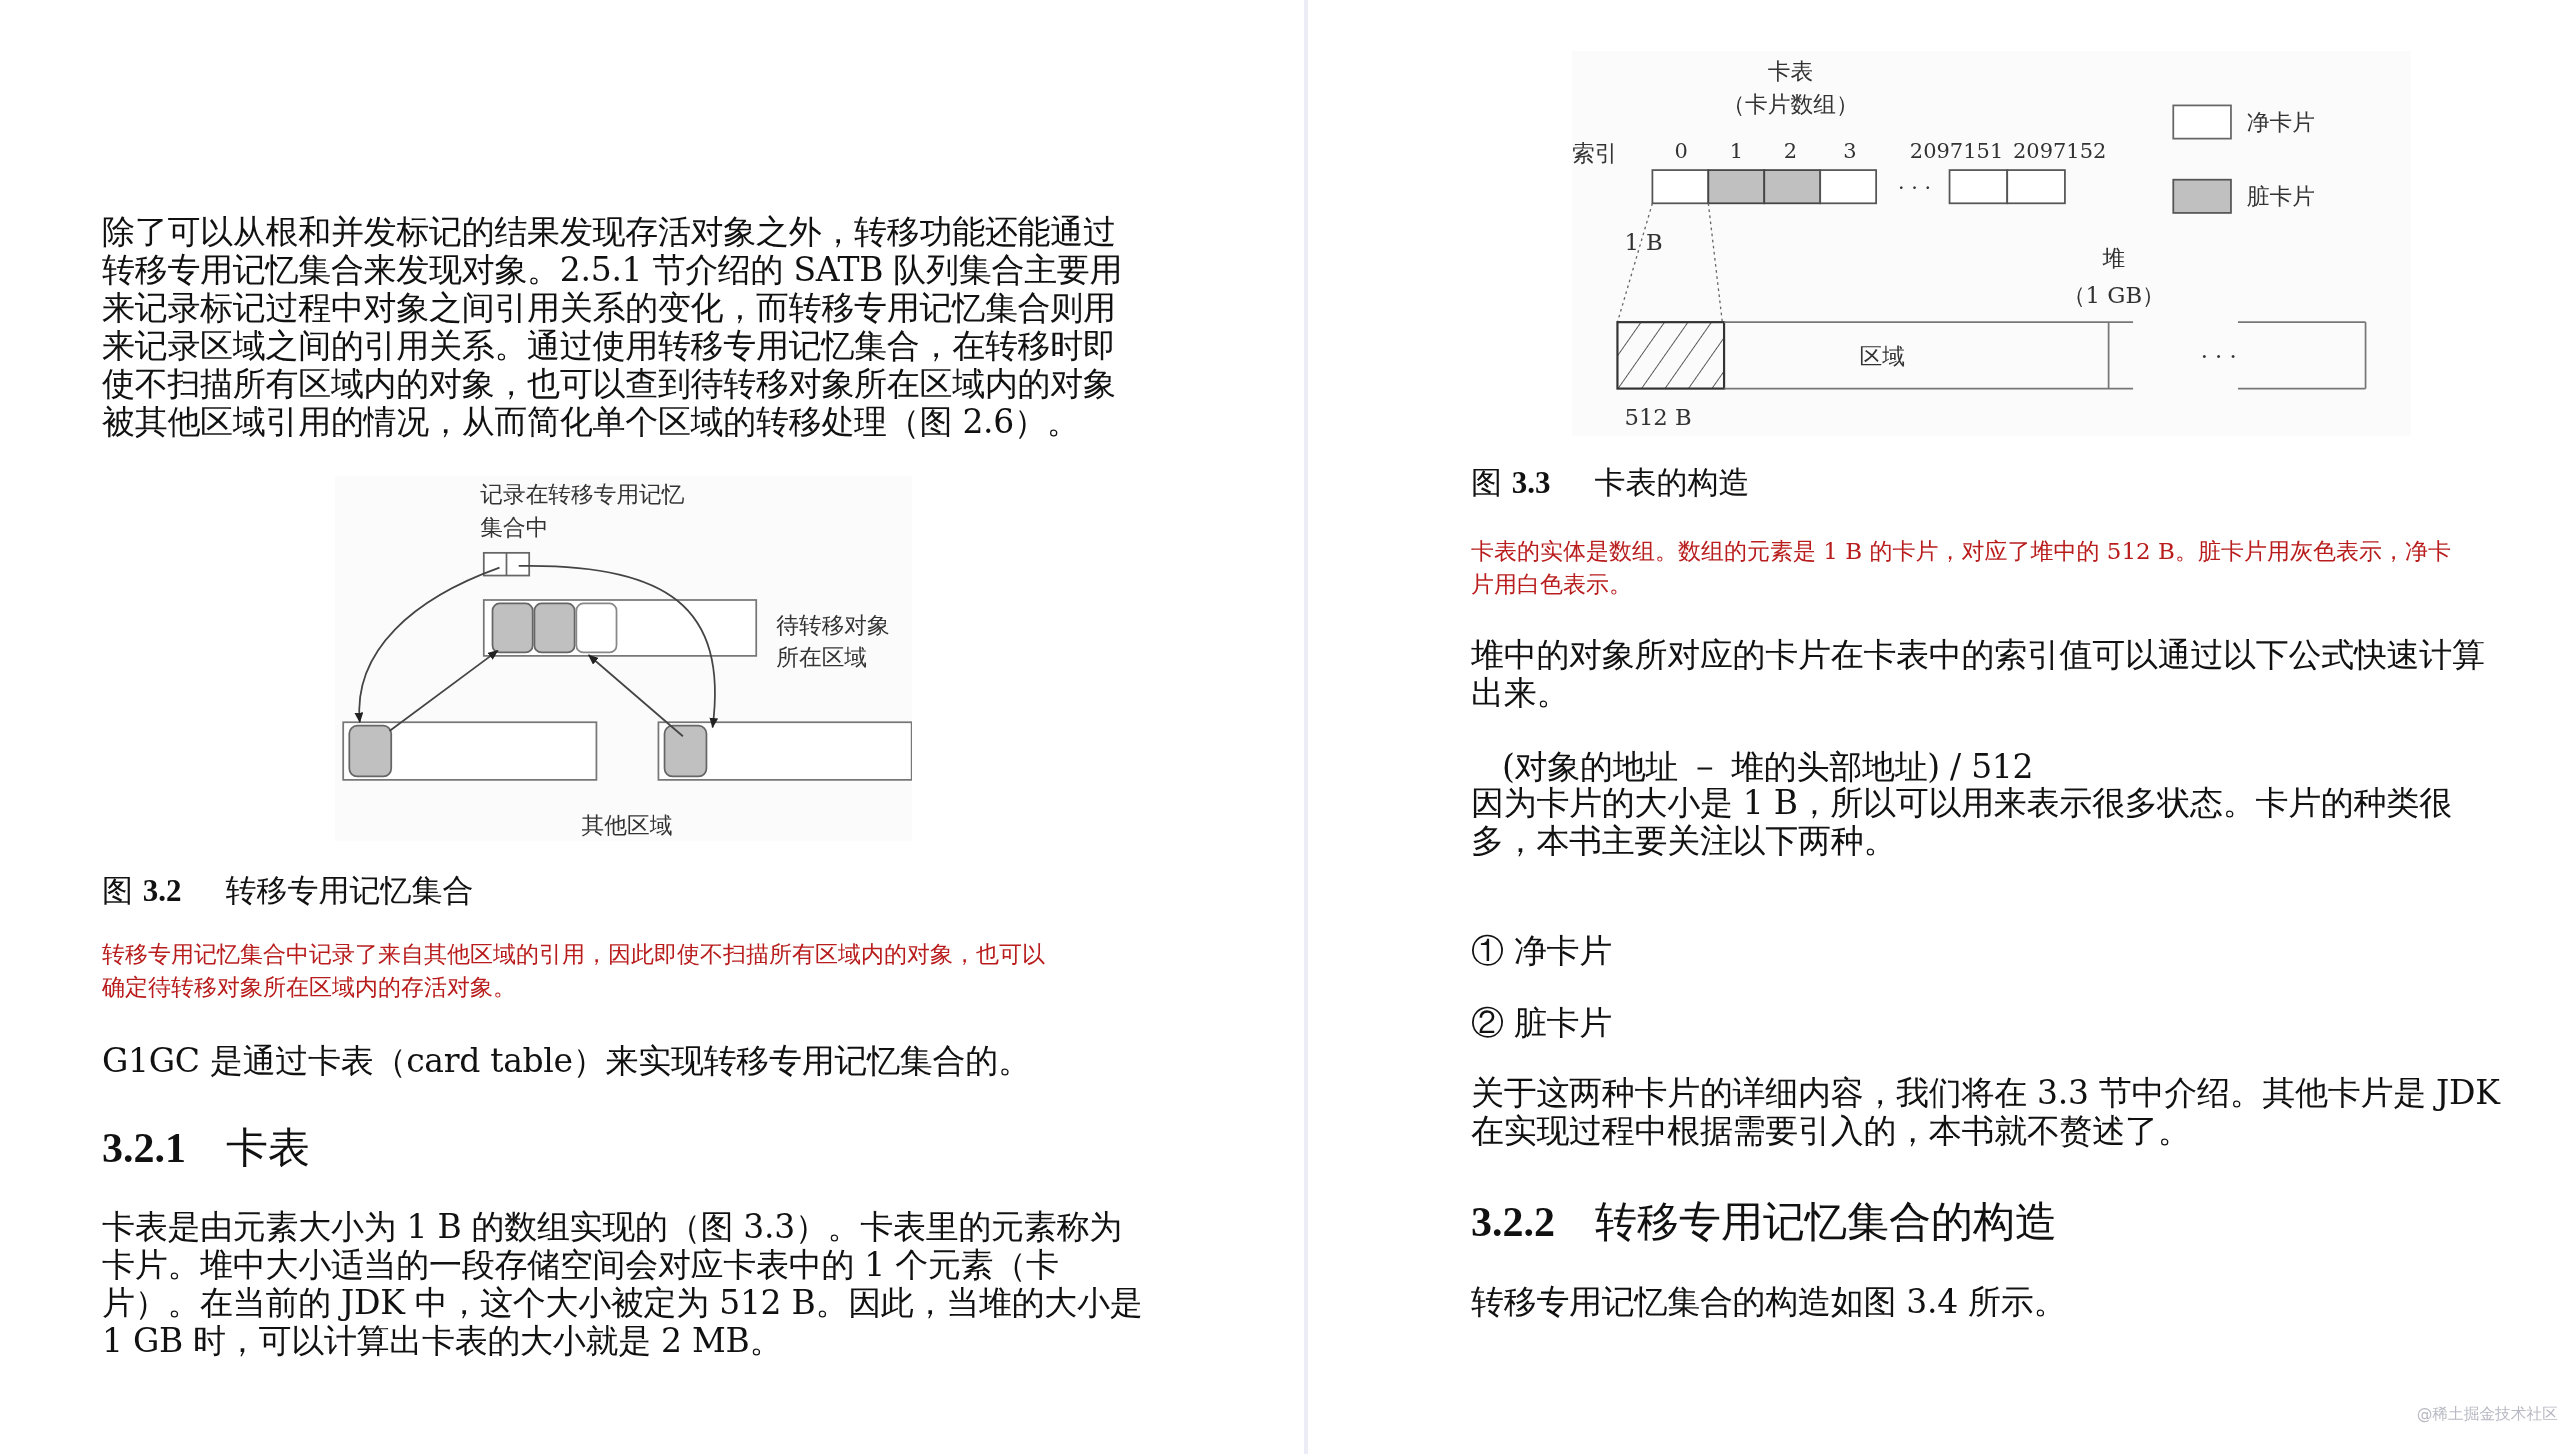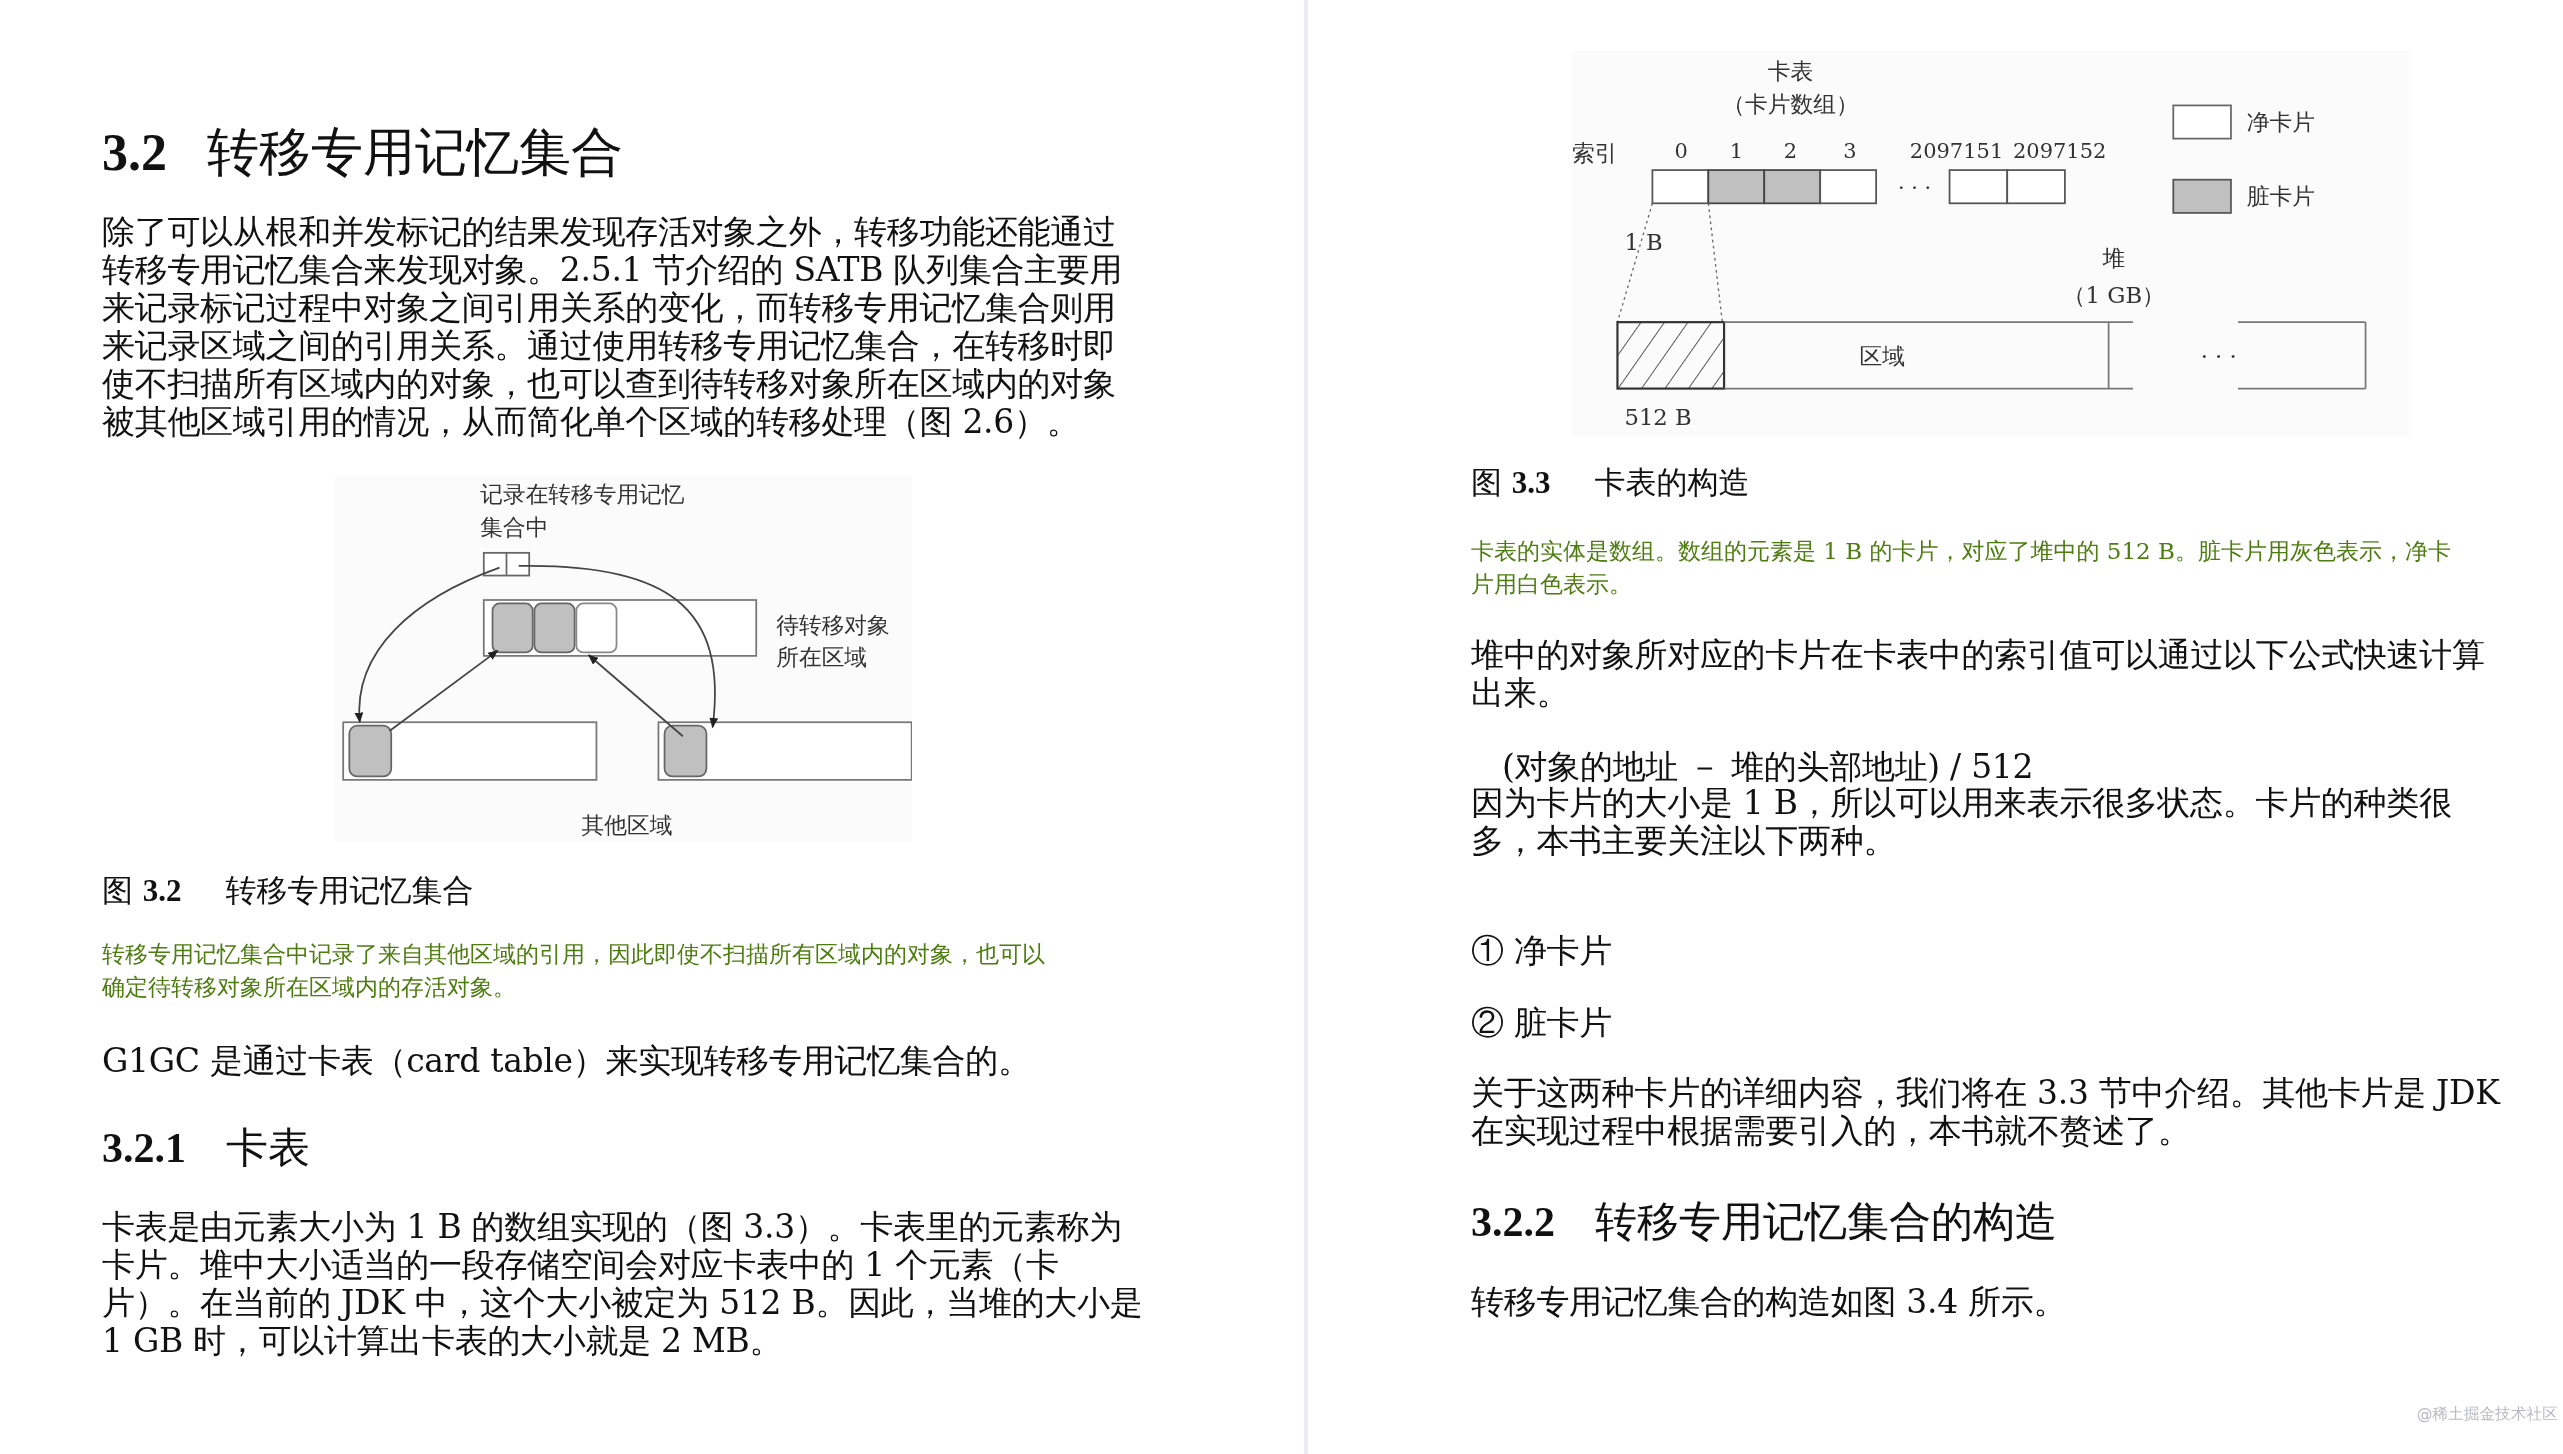--- a/index.html
+++ b/index.html
@@ -61,21 +61,21 @@
     }
     .caption .fig-num {
       font-family: "Liberation Serif", serif;
       font-weight: bold;
       margin-right: 44px;
     }
     .caption-detail {
       font-size: 23px;
       line-height: 33px;
       white-space: pre-line;
-      color: #4d7c0f;
+      color: #b91c1c;
     }
     .figure {
       position: absolute;
       background: #fbfbfb;
     }
     .figure svg { display: block; }
     .figure text {
       font-family: "DejaVu Serif", "Liberation Serif", serif;
       fill: #333;
     }
@@ -85,23 +85,20 @@
       font-size: 15.7px;
       color: #b9b9c4;
       font-family: "DejaVu Sans", sans-serif;
     }
   </style>
 </head>
 <body>
 
 <div class="page page-left">
 
-  <h2 class="abs col-left h2" style="top:121px;">
-    <span class="num">3.2</span><span>转移专用记忆集合</span>
-  </h2>
 
   <p class="abs col-left body" style="top:213px;">除了可以从根和并发标记的结果发现存活对象之外，转移功能还能通过
 转移专用记忆集合来发现对象。2.5.1 节介绍的 SATB 队列集合主要用
 来记录标记过程中对象之间引用关系的变化，而转移专用记忆集合则用
 来记录区域之间的引用关系。通过使用转移专用记忆集合，在转移时即
 使不扫描所有区域内的对象，也可以查到待转移对象所在区域内的对象
 被其他区域引用的情况，从而简化单个区域的转移处理（图 2.6）。</p>
 
   <div class="figure" style="left:335px; top:476px; width:577px; height:365px;text-align:right;">
     <svg width="577" height="365" viewBox="0 0 660 418">

